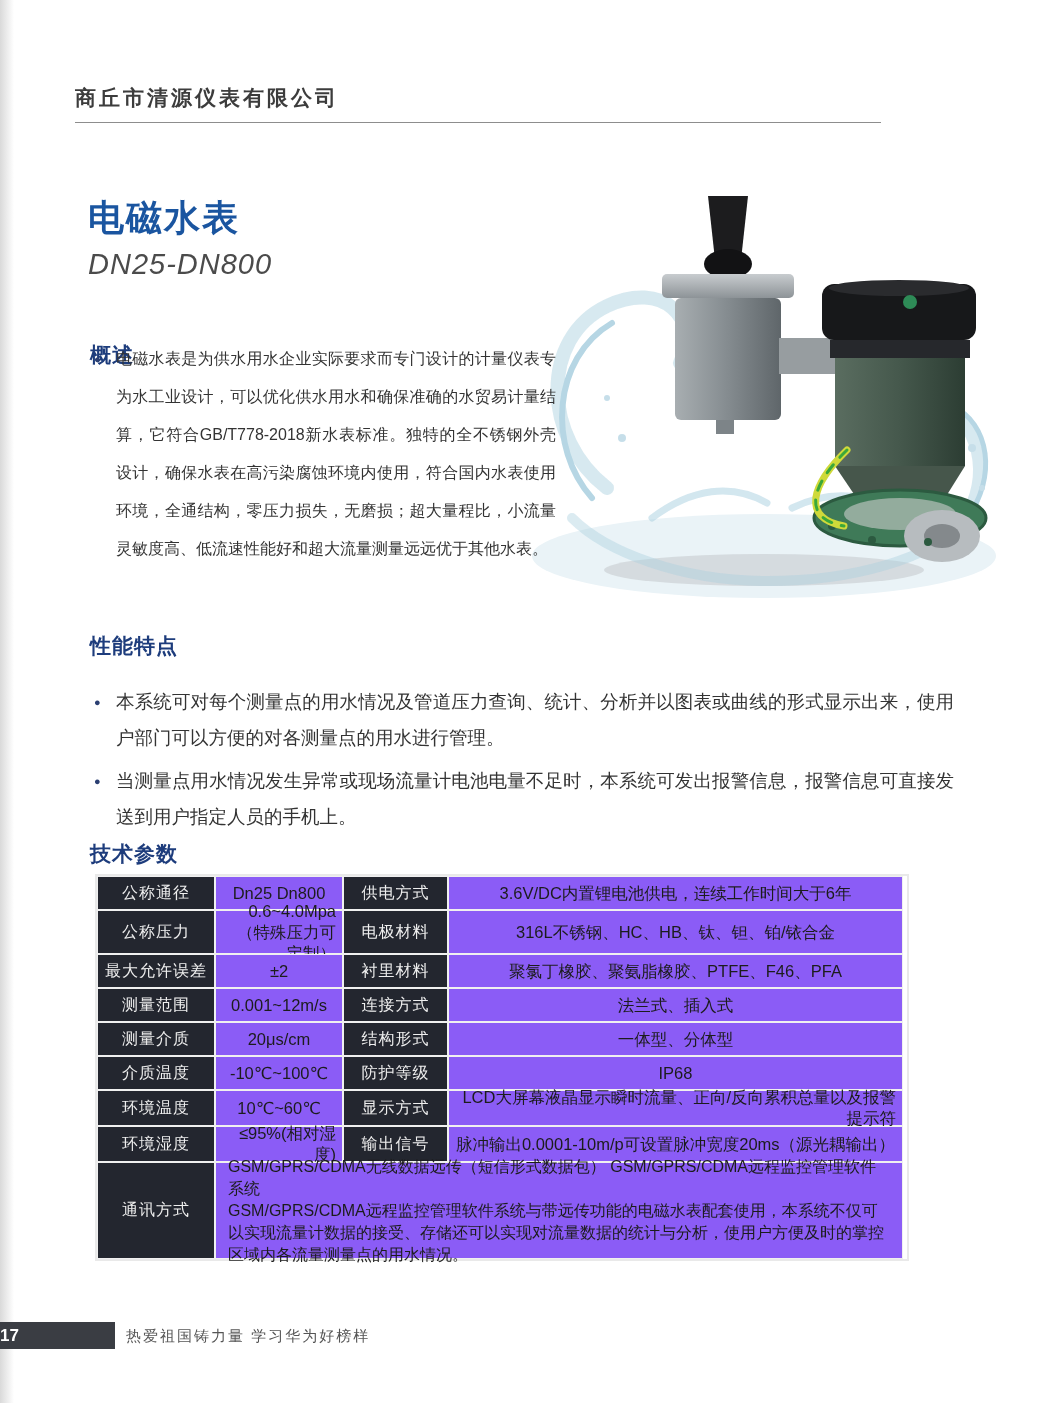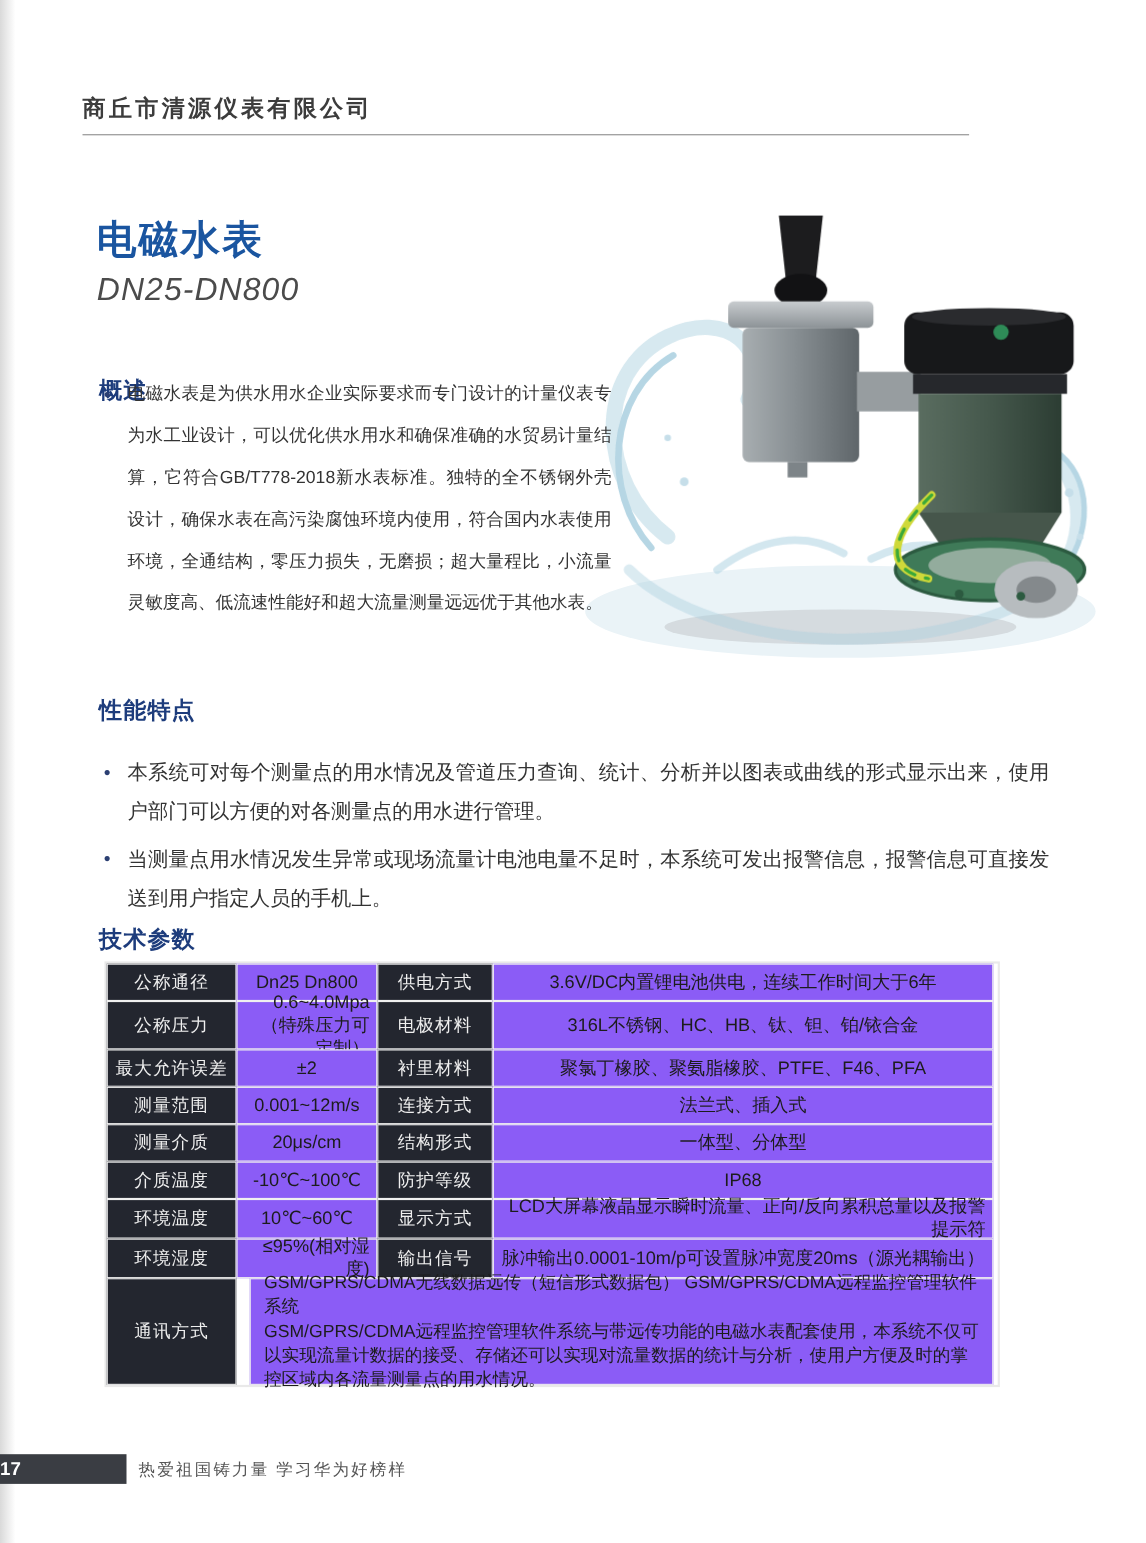--- a/index.html
+++ b/index.html
@@ -96,21 +96,21 @@
     font-size:16.5px;
     padding:2px 6px;
     line-height:21px;
   }
   .r-normal{height:34px;}
   .r-tall{height:44px;}
   .r-med{height:36px;}
   .comm-grid .cell{height:97px;}
   .comm-grid .cell.value{
     justify-content:flex-start;text-align:left;
-    padding:8px 12px;font-size:16px;line-height:22px;margin-left:12px;
+    padding:8px 12px;font-size:16px;line-height:22px;
   }
   
   .footer-bar{
     position:absolute;left:0;top:1322px;width:115px;height:27px;
     background:#3a3d43;
     display:flex;align-items:center;
     box-sizing:border-box;padding-right:9px;
     color:#ffffff;font-size:17px;font-weight:bold;
   }
   .footer-slogan{

